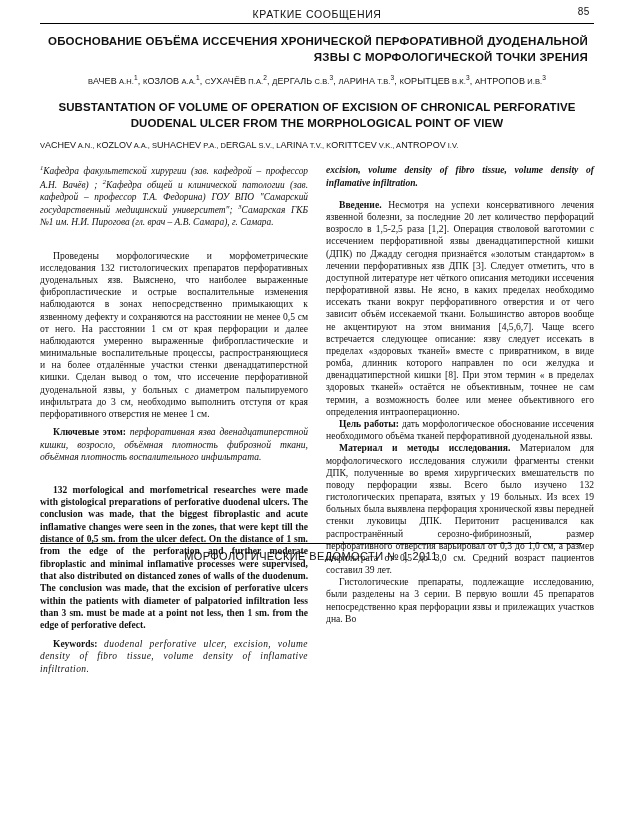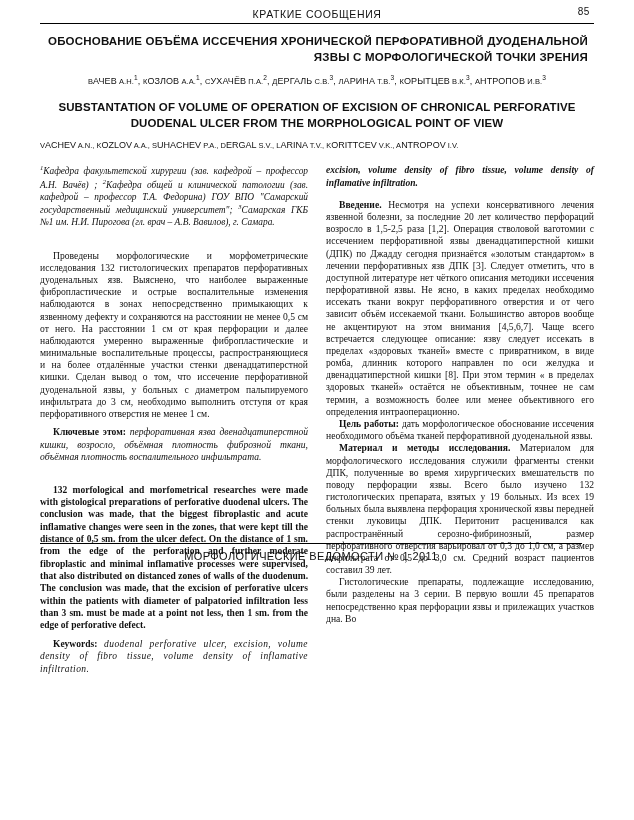--- a/index.html
+++ b/index.html
@@ -173,21 +173,21 @@
 
   <div class="title-en">SUBSTANTATION OF  VOLUME OF OPERATION OF EXCISION OF CHRONICAL PERFORATIVE DUODENAL ULCER FROM THE MORPHOLOGICAL POINT OF VIEW</div>
 
   <div class="authors-en">
     <span class="sm">V</span>ACHEV<span class="sm"> A.N., </span><span class="sm">K</span>OZLOV<span class="sm"> A.A., </span><span class="sm">S</span>UHACHEV<span class="sm"> P.A., </span><span class="sm">D</span>ERGAL<span class="sm"> S.V., </span><span class="sm">L</span>ARINA<span class="sm"> T.V., </span><span class="sm">K</span>ORITTCEV<span class="sm"> V.K., </span><span class="sm">A</span>NTROPOV<span class="sm"> I.V.</span>
   </div>
 
   <div class="columns">
 
     <div class="col">
-      <div class="affil"><sup>1</sup>Кафедра факультетской хирургии <i>(зав. кафедрой – профессор А.Н. Вачёв)</i> ; <sup>2</sup><i>Кафедра общей и клинической патологии (зав. кафедрой – профессор Т.А. Федорина)</i> ГОУ ВПО "Самарский государственный медицинский университет"; <sup>3</sup>Самарская ГКБ №1 им. Н.И. Пирогова <i>(гл. врач – А.В. Вавилов)</i>, г. Самара.</div>
+      <div class="affil"><sup>1</sup>Кафедра факультетской хирургии <i>(зав. кафедрой – профессор А.Н. Вачёв)</i> ; <sup>2</sup><i>Кафедра общей и клинической патологии (зав. кафедрой – профессор Т.А. Федорина)</i> ГОУ ВПО "Самарский государственный медицинский университет"; <sup>3</sup>Самарская ГКБ №1 им. Н.И. Пирогова <i>(гл. врач – А.В. Самара)</i>, г. Самара.</div>
 
       <div class="gap"></div>
 
       <p>Проведены морфологические и морфометрические исследования 132 гистологических препаратов перфоративных дуоденальных язв. Выяснено, что наиболее выраженные фибропластические и острые воспалительные изменения наблюдаются в зонах непосредственно примыкающих к язвенному дефекту и сохраняются на расстоянии не менее 0,5 см от него. На расстоянии 1 см от края перфорации и далее наблюдаются умеренно выраженные фибропластические и минимальные воспалительные процессы, распространяющиеся и на более отдалённые участки стенки двенадцатиперстной кишки. Сделан вывод о том, что иссечение перфоративной дуоденальной язвы, у больных с диаметром пальпируемого инфильтрата до 3 см, необходимо выполнить отступя от края перфоративного отверстия не менее 1 см.</p>
 
       <div class="gap-sm"></div>
 
       <div class="kw">
         <b>Ключевые этом:</b>
         <i>перфоративная язва двенадцатиперстной кишки, возросло, объёмная плотность фиброзной ткани, объёмная плотность воспалительного инфильтрата.</i>

